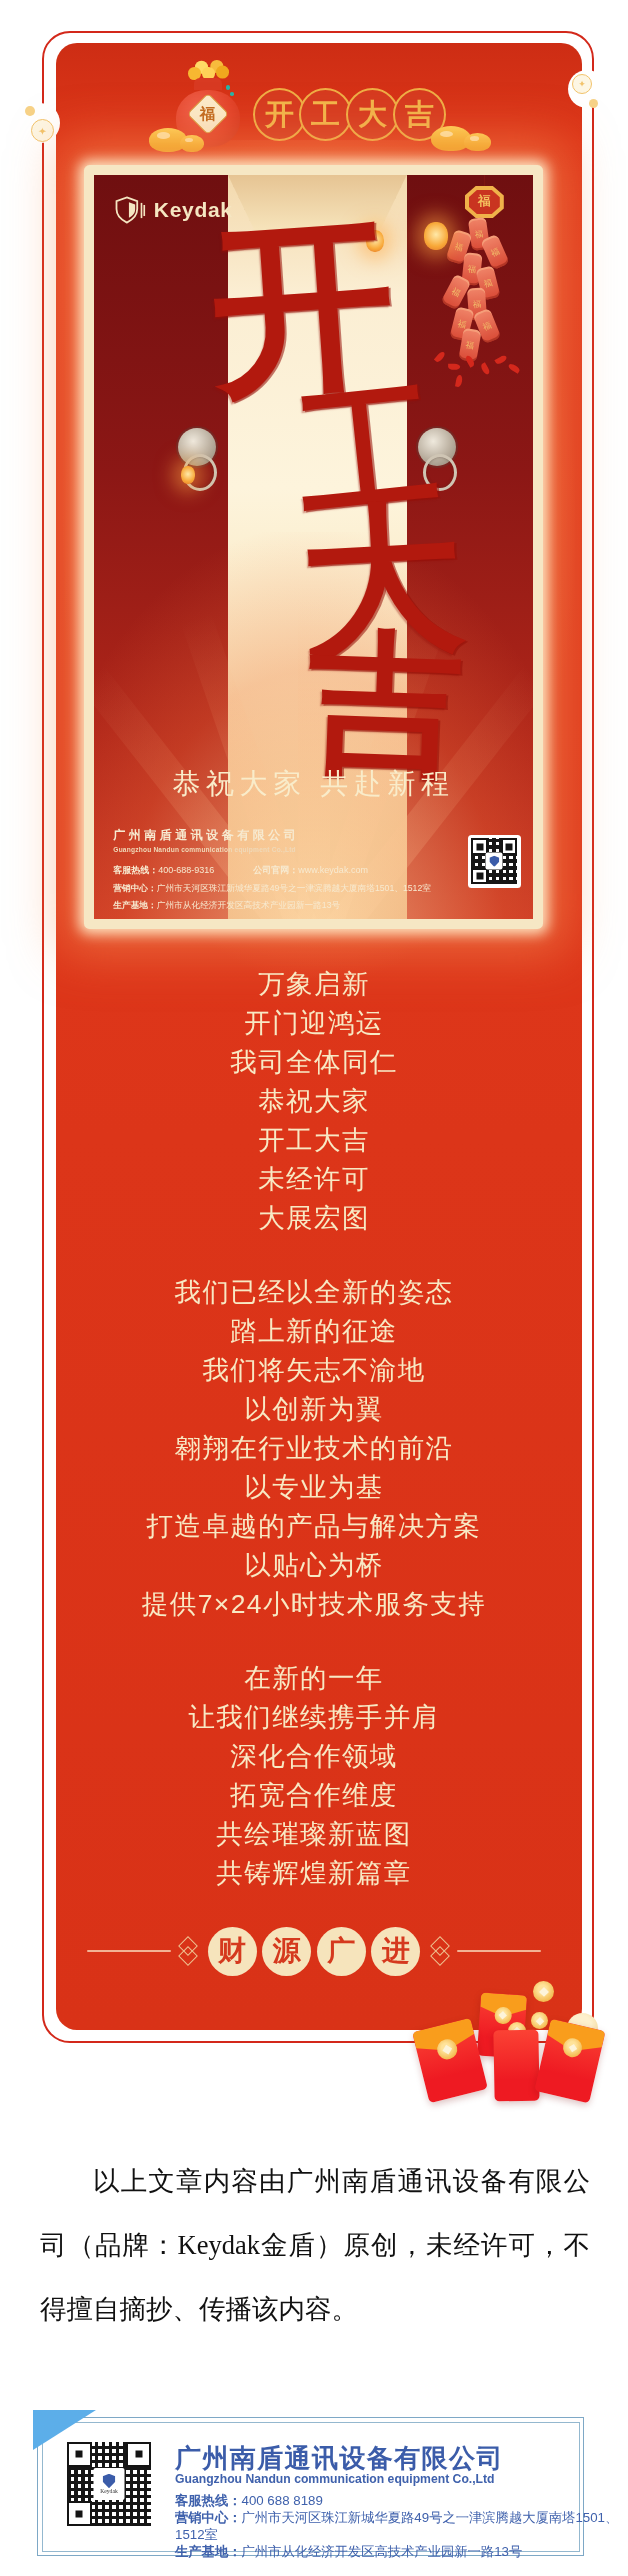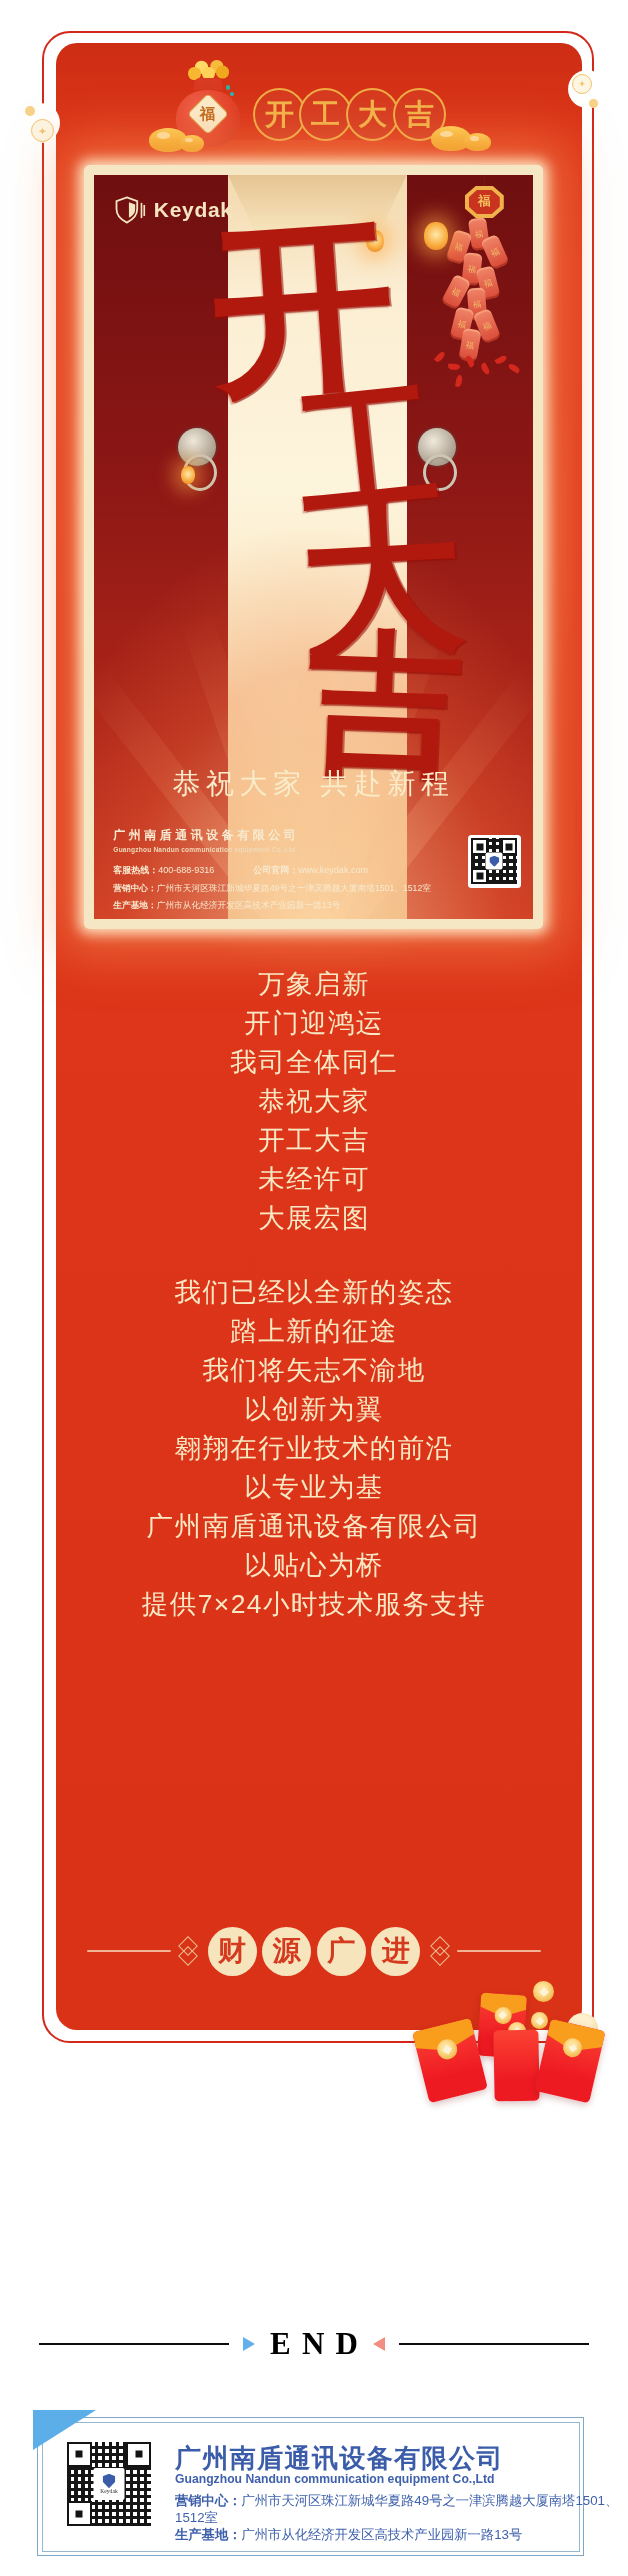--- a/index.html
+++ b/index.html
@@ -284,23 +284,29 @@
 恭祝大家
 开工大吉
 未经许可
 大展宏图</div>
   <div class="stanza" style="top:1273px;">我们已经以全新的姿态
 踏上新的征途
 我们将矢志不渝地
 以创新为翼
 翱翔在行业技术的前沿
 以专业为基
-广州南盾通讯设备有限公司
+打造卓越的产品与解决方案
 以贴心为桥
 提供7×24小时技术服务支持</div>
+  <div class="stanza" style="top:1659px;">在新的一年
+让我们继续携手并肩
+深化合作领域
+拓宽合作维度
+共绘璀璨新蓝图
+共铸辉煌新篇章</div>
 
   <div class="fortune-banner">
     <div class="f-line"></div>
     <div class="f-dmds">
         <div class="f-dmd"></div>
         <div class="f-dmd"></div>
       </div>
     <div class="f-circle">
         <span>财</span>
       </div>
@@ -331,44 +337,39 @@
   </div>
   <div class="coin" style="left:508px;top:2022px;width:18px;height:18px;"></div>
   <div class="env" style="left:494px;top:2030px;width:45px;height:71px;transform:rotate(-1deg);"></div>
   <div class="env" style="left:542px;top:2024px;width:56px;height:74px;transform:rotate(13deg);">
     <div class="flap"></div>
     <div class="coin" style="left:18px;top:14px;width:19px;height:19px;"></div>
   </div>
   <div class="coin" style="left:533px;top:1981px;width:21px;height:21px;"></div>
   <div class="coin" style="left:531px;top:2012px;width:17px;height:17px;"></div>
 
-
-  <div class="end-row">
-    <div class="end-line"></div>
-    <div class="tri-right"></div>
-    <div class="end-label">END</div>
-    <div class="tri-left"></div>
-    <div class="end-line"></div>
-  </div>
+  <div class="disclaimer">以上文章内容由广州南盾通讯设备有限公司（品牌：Keydak金盾）原创，未经许可，不得擅自摘抄、传播该内容。</div>
+
 
   <div class="footer-box">
     <div class="footer-inner"></div>
   </div>
   <div class="corner-tri"></div>
   <div class="qr" style="position:absolute;left:61px;top:2436px;width:96px;height:96px;">
     <div class="qr-pat" style="left:5.6px;top:5.6px;right:5.6px;bottom:5.6px;"></div>
     <div class="finder" style="left:5.6px;top:5.6px;width:21px;height:21px;"></div>
     <div class="finder" style="right:5.6px;top:5.6px;width:21px;height:21px;"></div>
     <div class="finder" style="left:5.6px;bottom:5.6px;width:21px;height:21px;"></div>
     <div class="qr-label" style="width:31px;height:32px;">
       <div class="mini-shield" style="width:12.6px;height:14.7px;"></div>
       <span style="font-size:5.6px;color:#333;font-family:'Liberation Serif',serif;">Keydak</span>
     </div>
   </div>
   <div class="f-title">广州南盾通讯设备有限公司</div>
   <div class="f-en">Guangzhou Nandun communication equipment Co.,Ltd</div>
   <div class="f-lines">
+    <div><b>客服热线：</b><span>400 688 8189</span></div>
     <div><b>营销中心：</b><span>广州市天河区珠江新城华夏路49号之一津滨腾越大厦南塔1501、1512室</span></div>
     <div><b>生产基地：</b><span>广州市从化经济开发区高技术产业园新一路13号</span></div>
   </div>
 
 </div>
 
 
 </body></html>

